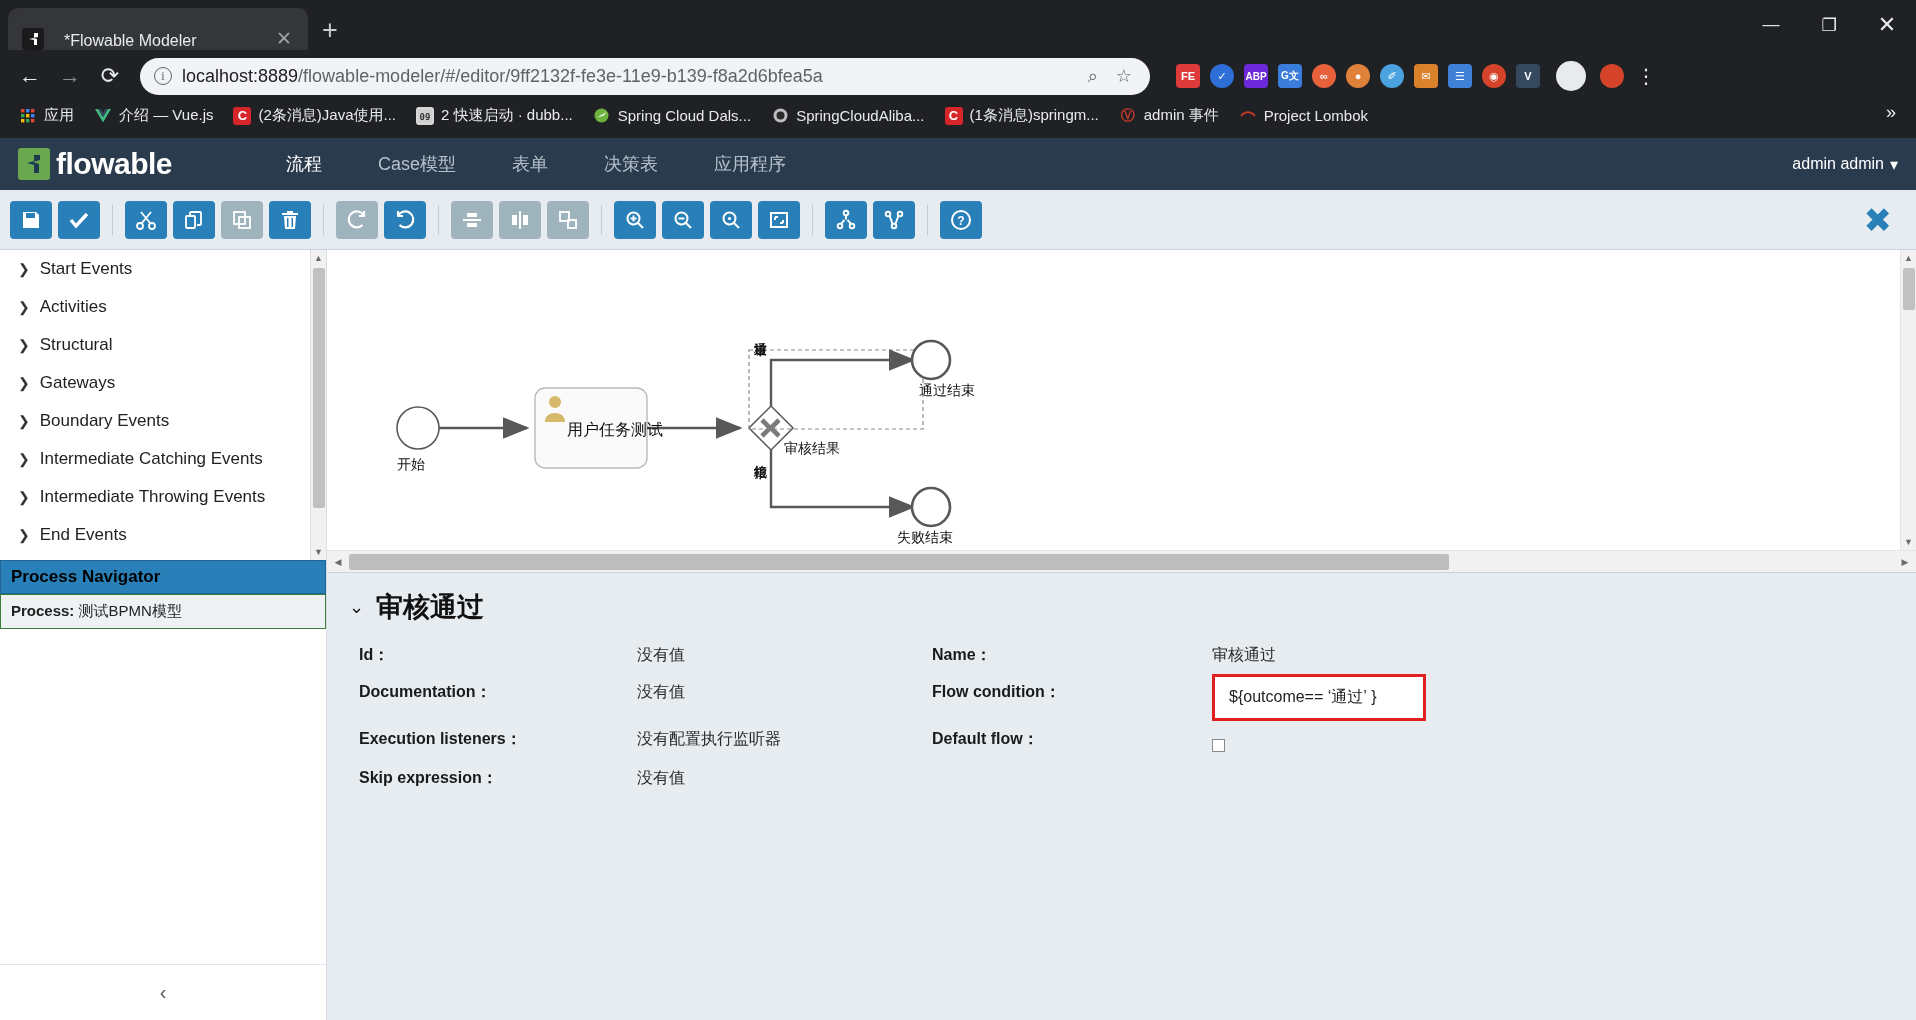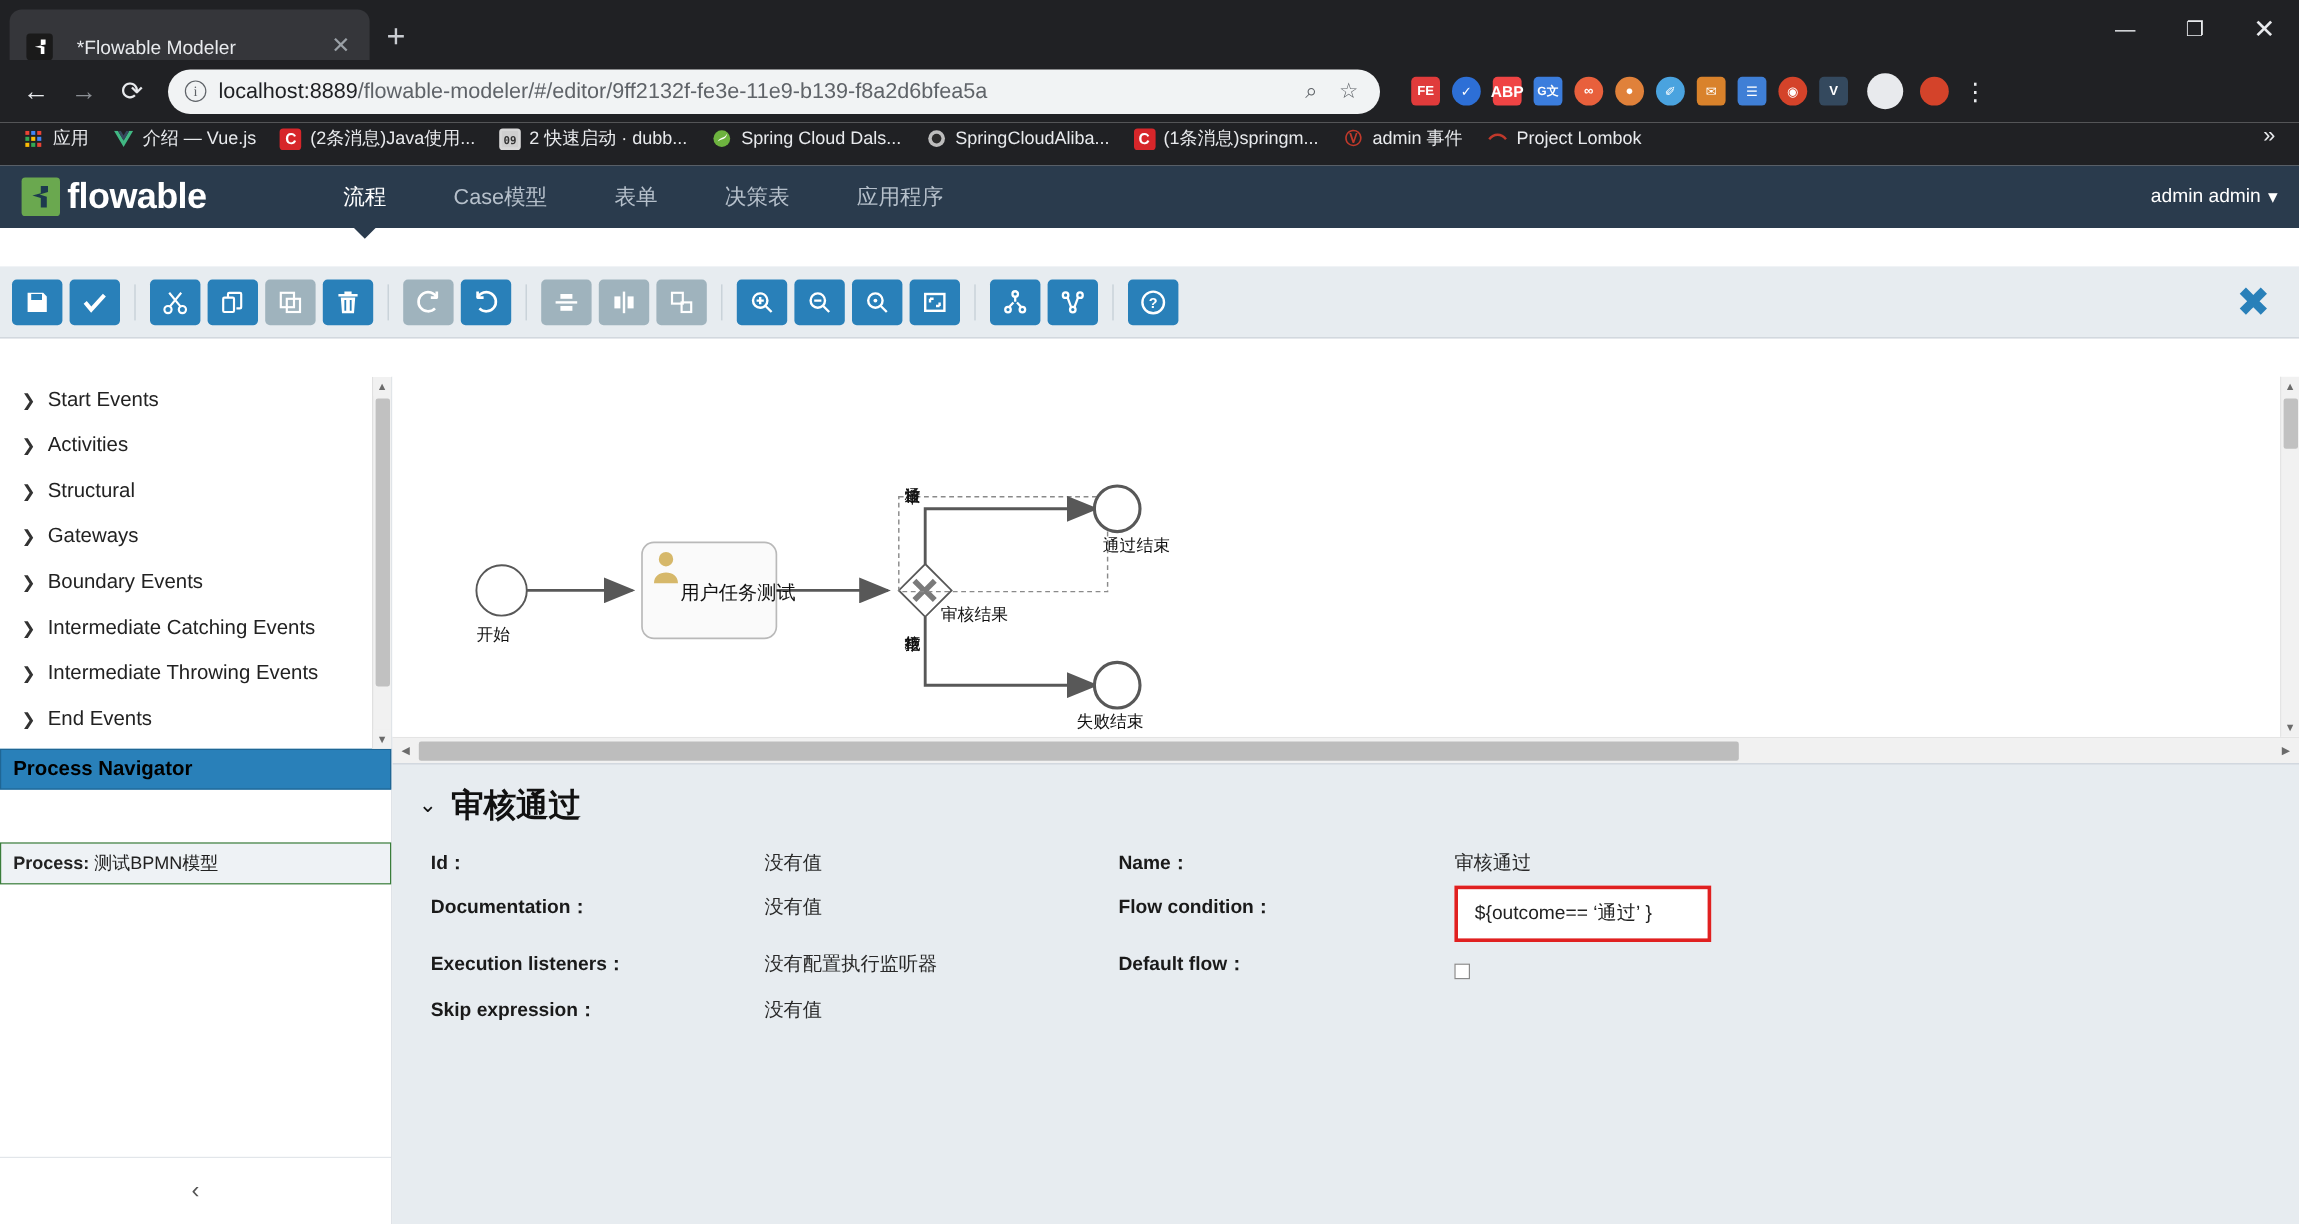--- a/index.html
+++ b/index.html
@@ -68,21 +68,21 @@
     height:36px; background:#202124; display:flex; align-items:flex-start;
     padding:0 10px; gap:2px; flex:none; overflow:hidden;
   }
   .bm { display:flex;align-items:center;gap:7px;padding:4px 9px;border-radius:4px;
         color:#e8eaed;font-size:15px;white-space:nowrap;flex:none;}
   .bm-ico { width:18px;height:18px;flex:none;display:flex;align-items:center;justify-content:center;
             font-size:13px;font-weight:bold;border-radius:3px;}
   .bm-overflow { margin-left:auto; color:#e8eaed; font-size:18px; padding:0 10px;}
 
   
-  .app { flex:1; display:flex; flex-direction:column; min-height:0;gap:32px; }
+  .app { flex:1; display:flex; flex-direction:column; min-height:0; }
 
   .app-header {
     height:52px; background:#2a3b4d; display:flex; align-items:center;
     padding:0 18px; flex:none; position:relative;
   }
   .logo { display:flex; align-items:center; gap:6px; width:240px;}
   .logo-mark {
     width:32px;height:32px;background:#6aa84f;border-radius:3px;position:relative;flex:none;
     display:flex;align-items:center;justify-content:center;
   }
@@ -137,21 +137,21 @@
     height:16px;background:#f1f1f1;color:#6b6b6b;font-size:9px;
     display:flex;align-items:center;justify-content:center;
   }
   .pal-sb-thumb{ position:absolute;left:2px;top:18px;width:12px;height:240px;background:#c1c1c1;border-radius:2px;}
 
   .pn-header {
     background:#2980b9; color:#000000; font-size:17px; font-weight:bold;
     padding:6px 10px; border:1px solid #1f6694;
   }
   .pn-process {
-    background:#eef2f5; border:1px solid #3a7d3a; padding:7px 10px; font-size:15px; color:#222;margin-top:44px;
+    background:#eef2f5; border:1px solid #3a7d3a; padding:7px 10px; font-size:15px; color:#222;
   }
   .pn-process b { font-weight:bold; }
   .pn-empty { padding:12px 10px; font-size:15px; color:#333; }
   .pn-collapse {
     margin-top:auto; height:56px; display:flex; align-items:center; justify-content:center;
     color:#555; font-size:20px; border-top:1px solid #e2e6ea;
   }
 
   
   .canvas-wrap { flex:1; display:flex; flex-direction:column; min-width:0; }
@@ -218,21 +218,21 @@
     <div class="navbtn">⟳</div>
     <div class="omnibox">
       <span class="omni-info">i</span>
       <span class="omni-url"><span class="host">localhost:8889</span><span>/flowable-modeler/#/editor/9ff2132f-fe3e-11e9-b139-f8a2d6bfea5a</span></span>
       <span class="omni-ico">⌕</span>
       <span class="omni-ico">☆</span>
     </div>
     <div class="ext-icons">
       <span class="ext" style="background:#e03b3b">FE</span>
       <span class="ext" style="background:#2d6fd6;border-radius:50%">✓</span>
-      <span class="ext" style="background:#ef4444;font-size:13px">ABP</span>
+      <span class="ext" style="background:#6d28d9;font-size:10px">ABP</span>
       <span class="ext" style="background:#3b7ddd;font-size:10px">G文</span>
       <span class="ext" style="background:#e8603c;border-radius:50%">∞</span>
       <span class="ext" style="background:#e0813a;border-radius:50%">●</span>
       <span class="ext" style="background:#4aa3df;border-radius:50%">✐</span>
       <span class="ext" style="background:#d9822b">✉</span>
       <span class="ext" style="background:#3f7fd6">☰</span>
       <span class="ext" style="background:#d4432a;border-radius:50%">◉</span>
       <span class="ext" style="background:#34495e">V</span>
     </div>
     <div class="avatar-btn"></div>

